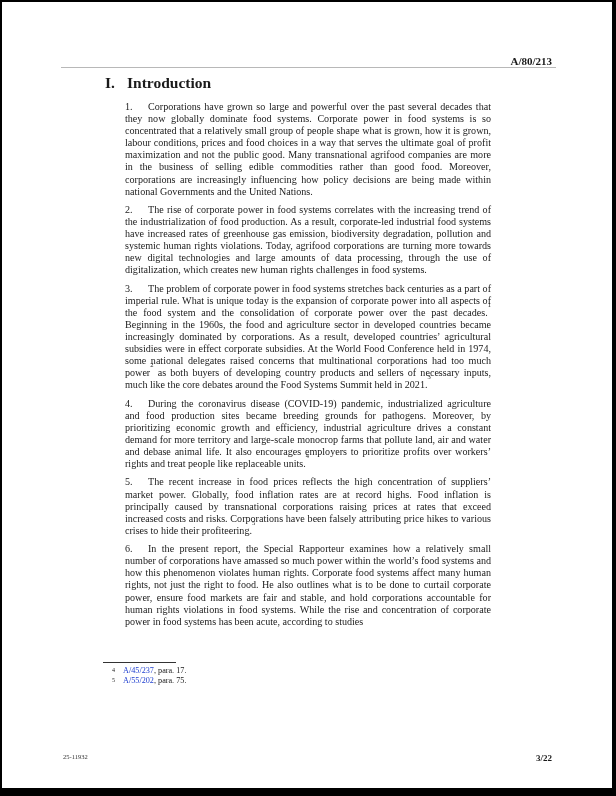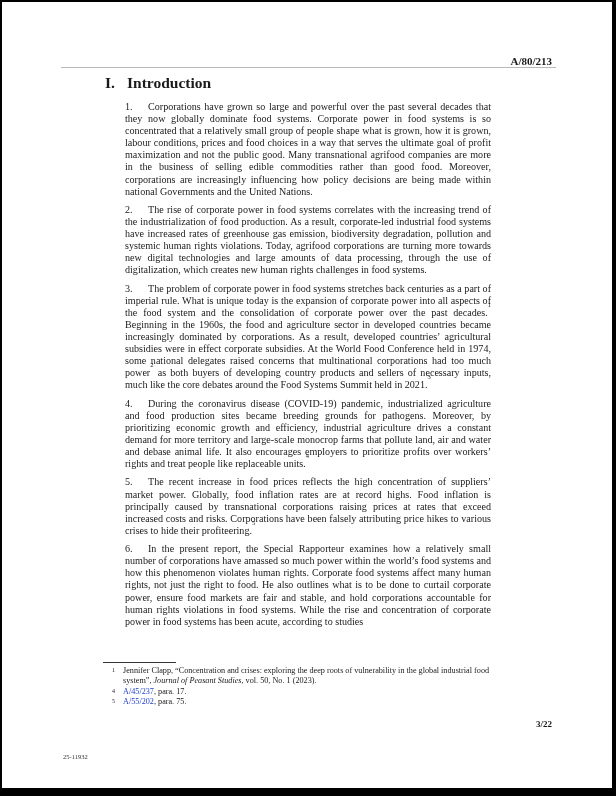--- a/index.html
+++ b/index.html
@@ -85,21 +85,21 @@
     .fn a { color: #1f3fcf; text-decoration: none; }
     i { font-style: italic; }
     .footer-job {
       position: absolute;
       left: 61px; top: 751px;
       font-size: 6.5px;
       color: #333;
     }
     .footer-page {
       position: absolute;
-      right: 60px; top: 717px;
+      right: 60px; top: 751px;
       font-size: 9px; font-weight: bold; margin-left: 40px;
     }
   </style>
 </head>
 <body>
 
 <div class="page">
   <div class="doc-symbol">A/80/213</div>
   <div class="header-rule"></div>
 
@@ -113,24 +113,20 @@
       <p><span class="para-num">2.</span><span>The rise of corporate power in food systems correlates with the increasing trend of the industrialization of food production. As a result, corporate-led industrial food systems have increased rates of greenhouse gas emission, biodiversity degradation, pollution and systemic human rights violations. Today, agrifood corporations are turning more towards new digital technologies and large amounts of data processing, through the use of digitalization, which creates new human rights challenges in food systems.</span></p>
       <p><span class="para-num">3.</span><span>The problem of corporate power in food systems stretches back centuries as a part of imperial rule. What is unique today is the expansion of corporate power into all aspects of the food system and the consolidation of corporate power over the past decades.</span><sup>1</sup><span> Beginning in the 1960s, the food and agriculture sector in developed countries became increasingly dominated by corporations. As a result, developed countries’ agricultural subsidies were in effect corporate subsidies. At the World Food Conference held in 1974, some national delegates raised concerns that multinational corporations had too much power</span><sup>2</sup><span> as both buyers of developing country products and sellers of necessary inputs, much like the core debates around the Food Systems Summit held in 2021.</span><sup>3</sup></p>
       <p><span class="para-num">4.</span><span>During the coronavirus disease (COVID-19) pandemic, industrialized agriculture and food production sites became breeding grounds for pathogens. Moreover, by prioritizing economic growth and efficiency, industrial agriculture drives a constant demand for more territory and large-scale monocrop farms that pollute land, air and water and debase animal life. It also encourages employers to prioritize profits over workers’ rights and treat people like replaceable units.</span><sup>4</sup></p>
       <p><span class="para-num">5.</span><span>The recent increase in food prices reflects the high concentration of suppliers’ market power. Globally, food inflation rates are at record highs. Food inflation is principally caused by transnational corporations raising prices at rates that exceed increased costs and risks. Corporations have been falsely attributing price hikes to various crises to hide their profiteering.</span><sup>5</sup></p>
       <p><span class="para-num">6.</span><span>In the present report, the Special Rapporteur examines how a relatively small number of corporations have amassed so much power within the world’s food systems and how this phenomenon violates human rights. Corporate food systems affect many human rights, not just the right to food. He also outlines what is to be done to curtail corporate power, ensure food markets are fair and stable, and hold corporations accountable for human rights violations in food systems. While the rise and concentration of corporate power in food systems has been acute, according to studies</span></p>
     </div>
 
   <div class="fn-rule"></div>
   <div class="footnotes" id="footnotes">
       <div class="fn">
-        <span class="fn-mark">1</span>
-        <span class="fn-body"><span>Jennifer Clapp, “Concentration and crises: exploring the deep roots of vulnerability in the global industrial food system”, </span><i>Journal of Peasant Studies</i><span>, vol. 50, No. 1 (2023).</span></span>
-      </div>
-      <div class="fn">
         <span class="fn-mark">4</span>
         <span class="fn-body"><a style="color: rgb(31, 63, 207);">A/45/237</a><span>, para. 17.</span></span>
       </div>
       <div class="fn">
         <span class="fn-mark">5</span>
         <span class="fn-body"><a style="color: rgb(31, 63, 207);">A/55/202</a><span>, para. 75.</span></span>
       </div>
     </div>
 
   <div class="footer-job">25-11932</div>

